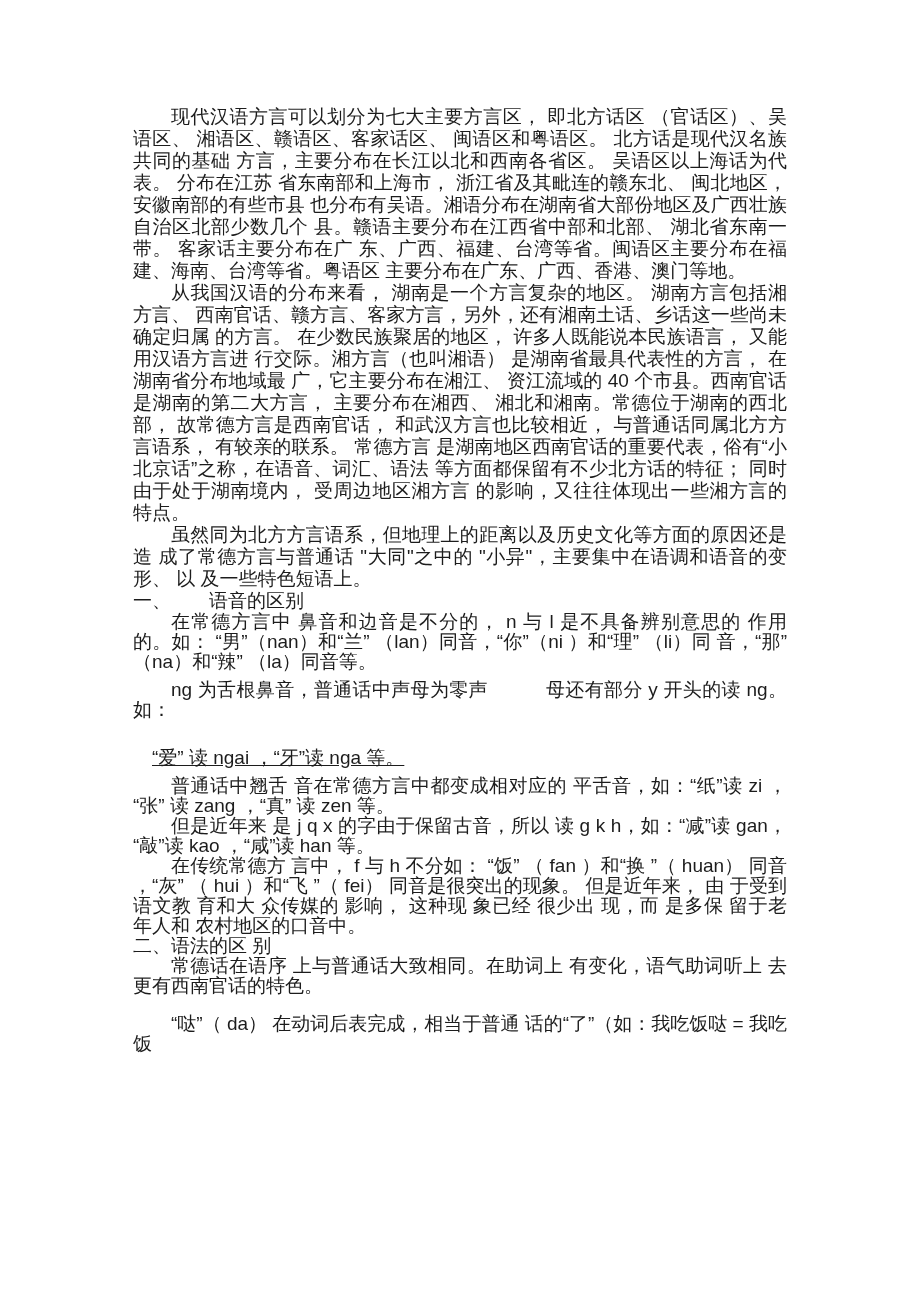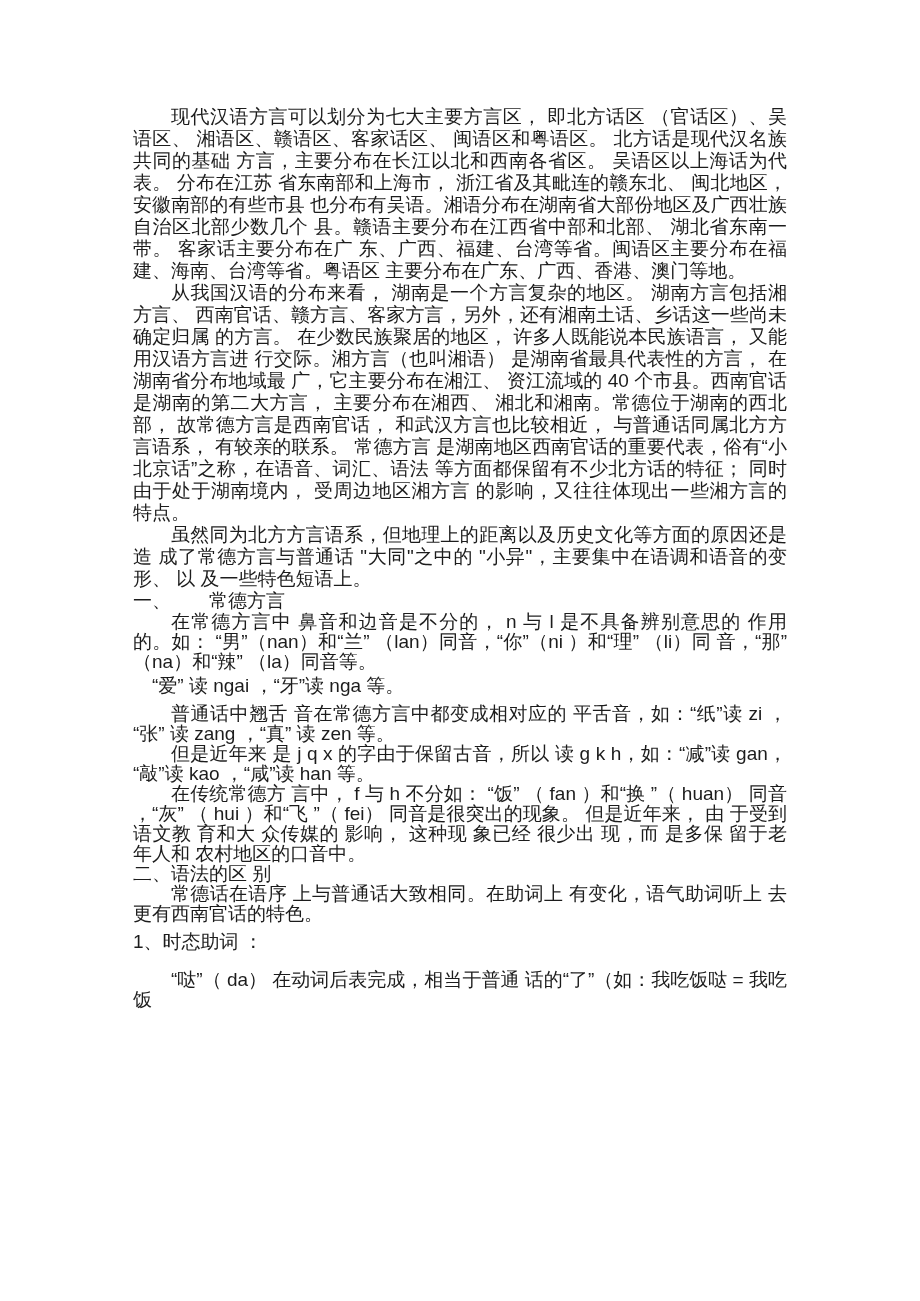--- a/index.html
+++ b/index.html
@@ -27,35 +27,35 @@
   .doc p {
     margin: 0;
     text-indent: 2em;
     line-height: 22px;
     word-break: break-all;
   }
   .doc p.lh2 { line-height: 20px; }
   .doc p.no-indent { text-indent: 0; }
   .doc p.indent-1 { text-indent: 1em; }
   .doc p.gap-sm { margin-top: 8px; }
-  .doc p.gap-md { margin-top: 4px; }
+  .doc p.gap-md { margin-top: 28px; text-decoration: underline; }
   .doc p.gap-lg { margin-top: 18px; }
 </style>
 </head>
 <body>
 
 <div class="page">
   <div class="doc">
     <p>现代汉语方言可以划分为七大主要方言区， 即北方话区 （官话区）、吴语区、 湘语区、赣语区、客家话区、 闽语区和粤语区。 北方话是现代汉名族共同的基础 方言，主要分布在长江以北和西南各省区。 吴语区以上海话为代表。 分布在江苏 省东南部和上海市， 浙江省及其毗连的赣东北、 闽北地区， 安徽南部的有些市县 也分布有吴语。湘语分布在湖南省大部份地区及广西壮族自治区北部少数几个 县。赣语主要分布在江西省中部和北部、 湖北省东南一带。 客家话主要分布在广 东、广西、福建、台湾等省。闽语区主要分布在福建、海南、台湾等省。粤语区 主要分布在广东、广西、香港、澳门等地。</p>
     <p>从我国汉语的分布来看， 湖南是一个方言复杂的地区。 湖南方言包括湘方言、 西南官话、赣方言、客家方言，另外，还有湘南土话、乡话这一些尚未确定归属 的方言。 在少数民族聚居的地区， 许多人既能说本民族语言， 又能用汉语方言进 行交际。湘方言（也叫湘语） 是湖南省最具代表性的方言， 在湖南省分布地域最 广，它主要分布在湘江、 资江流域的 40 个市县。西南官话是湖南的第二大方言， 主要分布在湘西、 湘北和湘南。常德位于湖南的西北部， 故常德方言是西南官话， 和武汉方言也比较相近， 与普通话同属北方方言语系， 有较亲的联系。 常德方言 是湖南地区西南官话的重要代表，俗有“小北京话”之称，在语音、词汇、语法 等方面都保留有不少北方话的特征； 同时由于处于湖南境内， 受周边地区湘方言 的影响，又往往体现出一些湘方言的特点。</p>
     <p>虽然同为北方方言语系，但地理上的距离以及历史文化等方面的原因还是造 成了常德方言与普通话 "大同"之中的 "小异"，主要集中在语调和语音的变形、 以 及一些特色短语上。</p>
-    <p class="no-indent">一、　　常德方言</p>
+    <p class="no-indent">一、　　语音的区别</p>
     <p class="lh2">在常德方言中 鼻音和边音是不分的， n 与 l 是不具备辨别意思的 作用 的。如： “男”（nan）和“兰” （lan）同音，“你”（ni ）和“理” （li）同 音，“那”（na）和“辣” （la）同音等。</p>
+    <p class="lh2 gap-sm">ng 为舌根鼻音，普通话中声母为零声　　　母还有部分 y 开头的读 ng。如：</p>
     <p class="lh2 gap-md indent-1">“爱” 读 ngai ，“牙”读 nga 等。</p>
     <p class="lh2 gap-sm">普通话中翘舌 音在常德方言中都变成相对应的 平舌音，如：“纸”读 zi ，“张” 读 zang ，“真” 读 zen 等。</p>
     <p class="lh2">但是近年来 是 j q x 的字由于保留古音，所以 读 g k h，如：“减”读 gan，“敲”读 kao ，“咸”读 han 等。</p>
     <p class="lh2">在传统常德方 言中， f 与 h 不分如： “饭” （ fan ）和“换 ”（ huan） 同音 ，“灰” （ hui ）和“飞 ”（ fei） 同音是很突出的现象。 但是近年来， 由 于受到语文教 育和大 众传媒的 影响， 这种现 象已经 很少出 现，而 是多保 留于老年人和 农村地区的口音中。</p>
     <p class="lh2 no-indent">二、语法的区 别</p>
     <p class="lh2">常德话在语序 上与普通话大致相同。在助词上 有变化，语气助词听上 去更有西南官话的特色。</p>
-    <p class="lh2 no-indent gap-sm">1、时态助词 ：</p>
     <p class="lh2 gap-lg">“哒”（ da） 在动词后表完成，相当于普通 话的“了”（如：我吃饭哒 = 我吃饭</p>
   </div>
 </div>
 
 </body></html>

